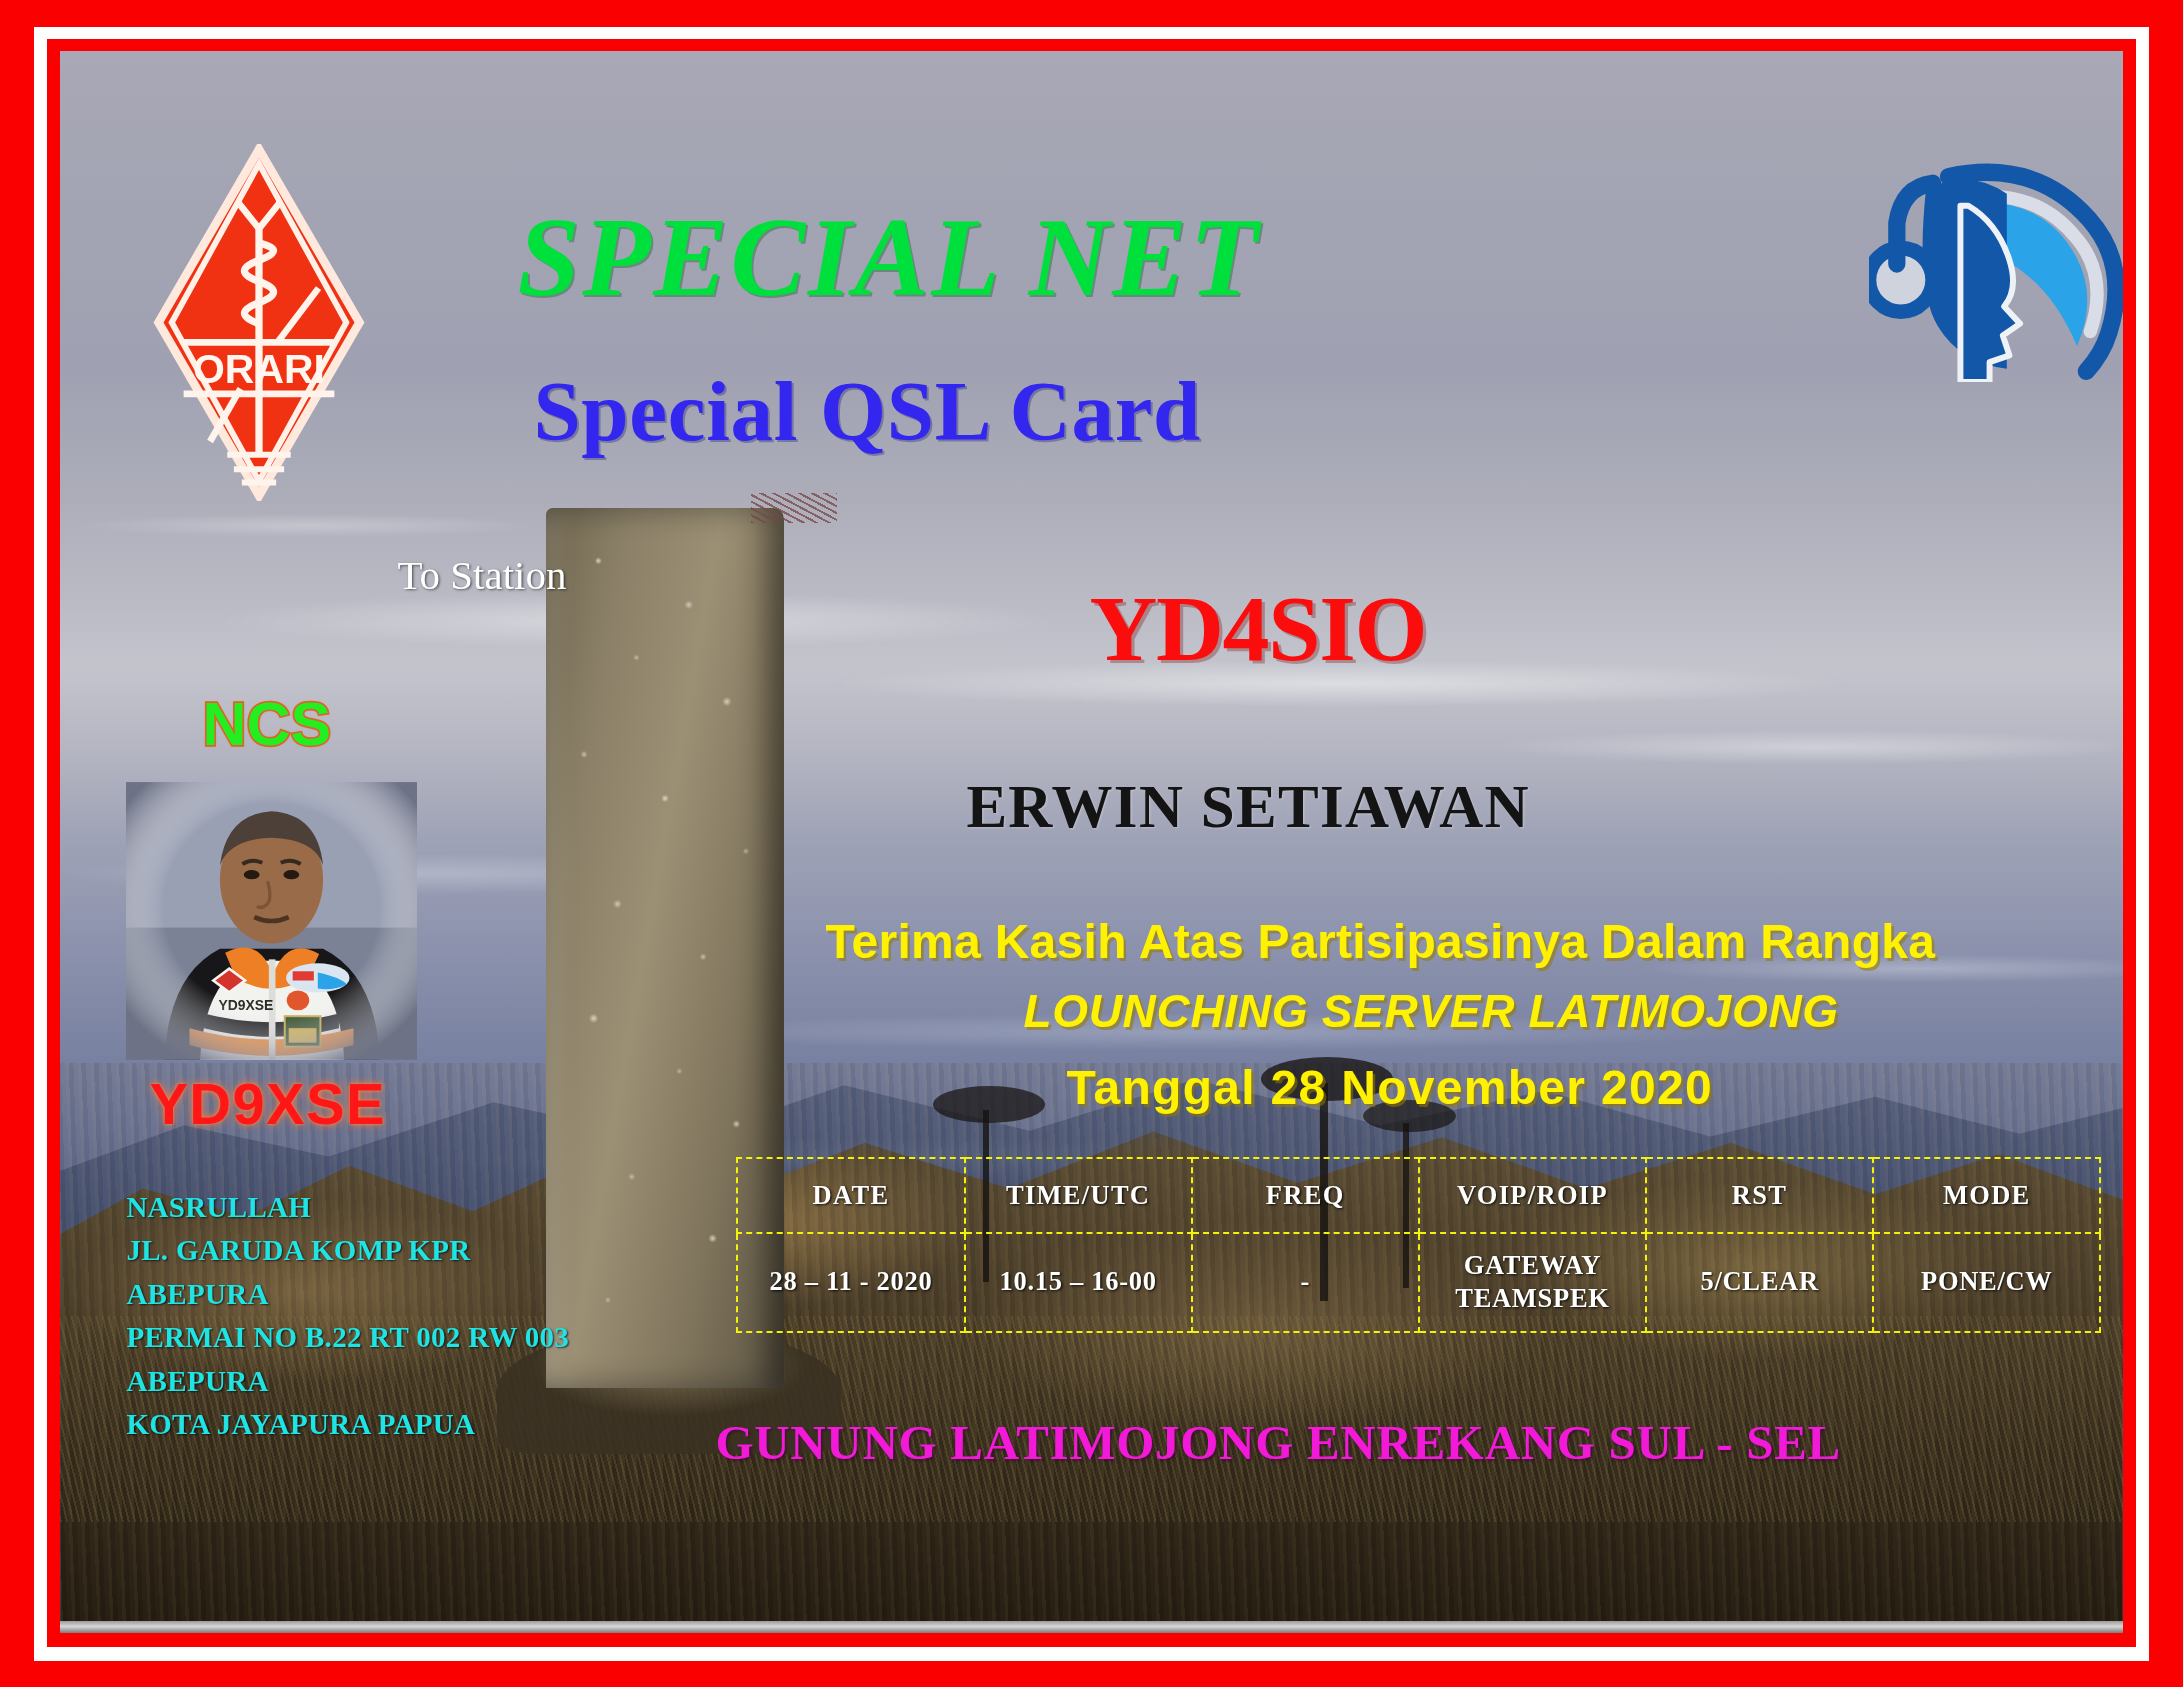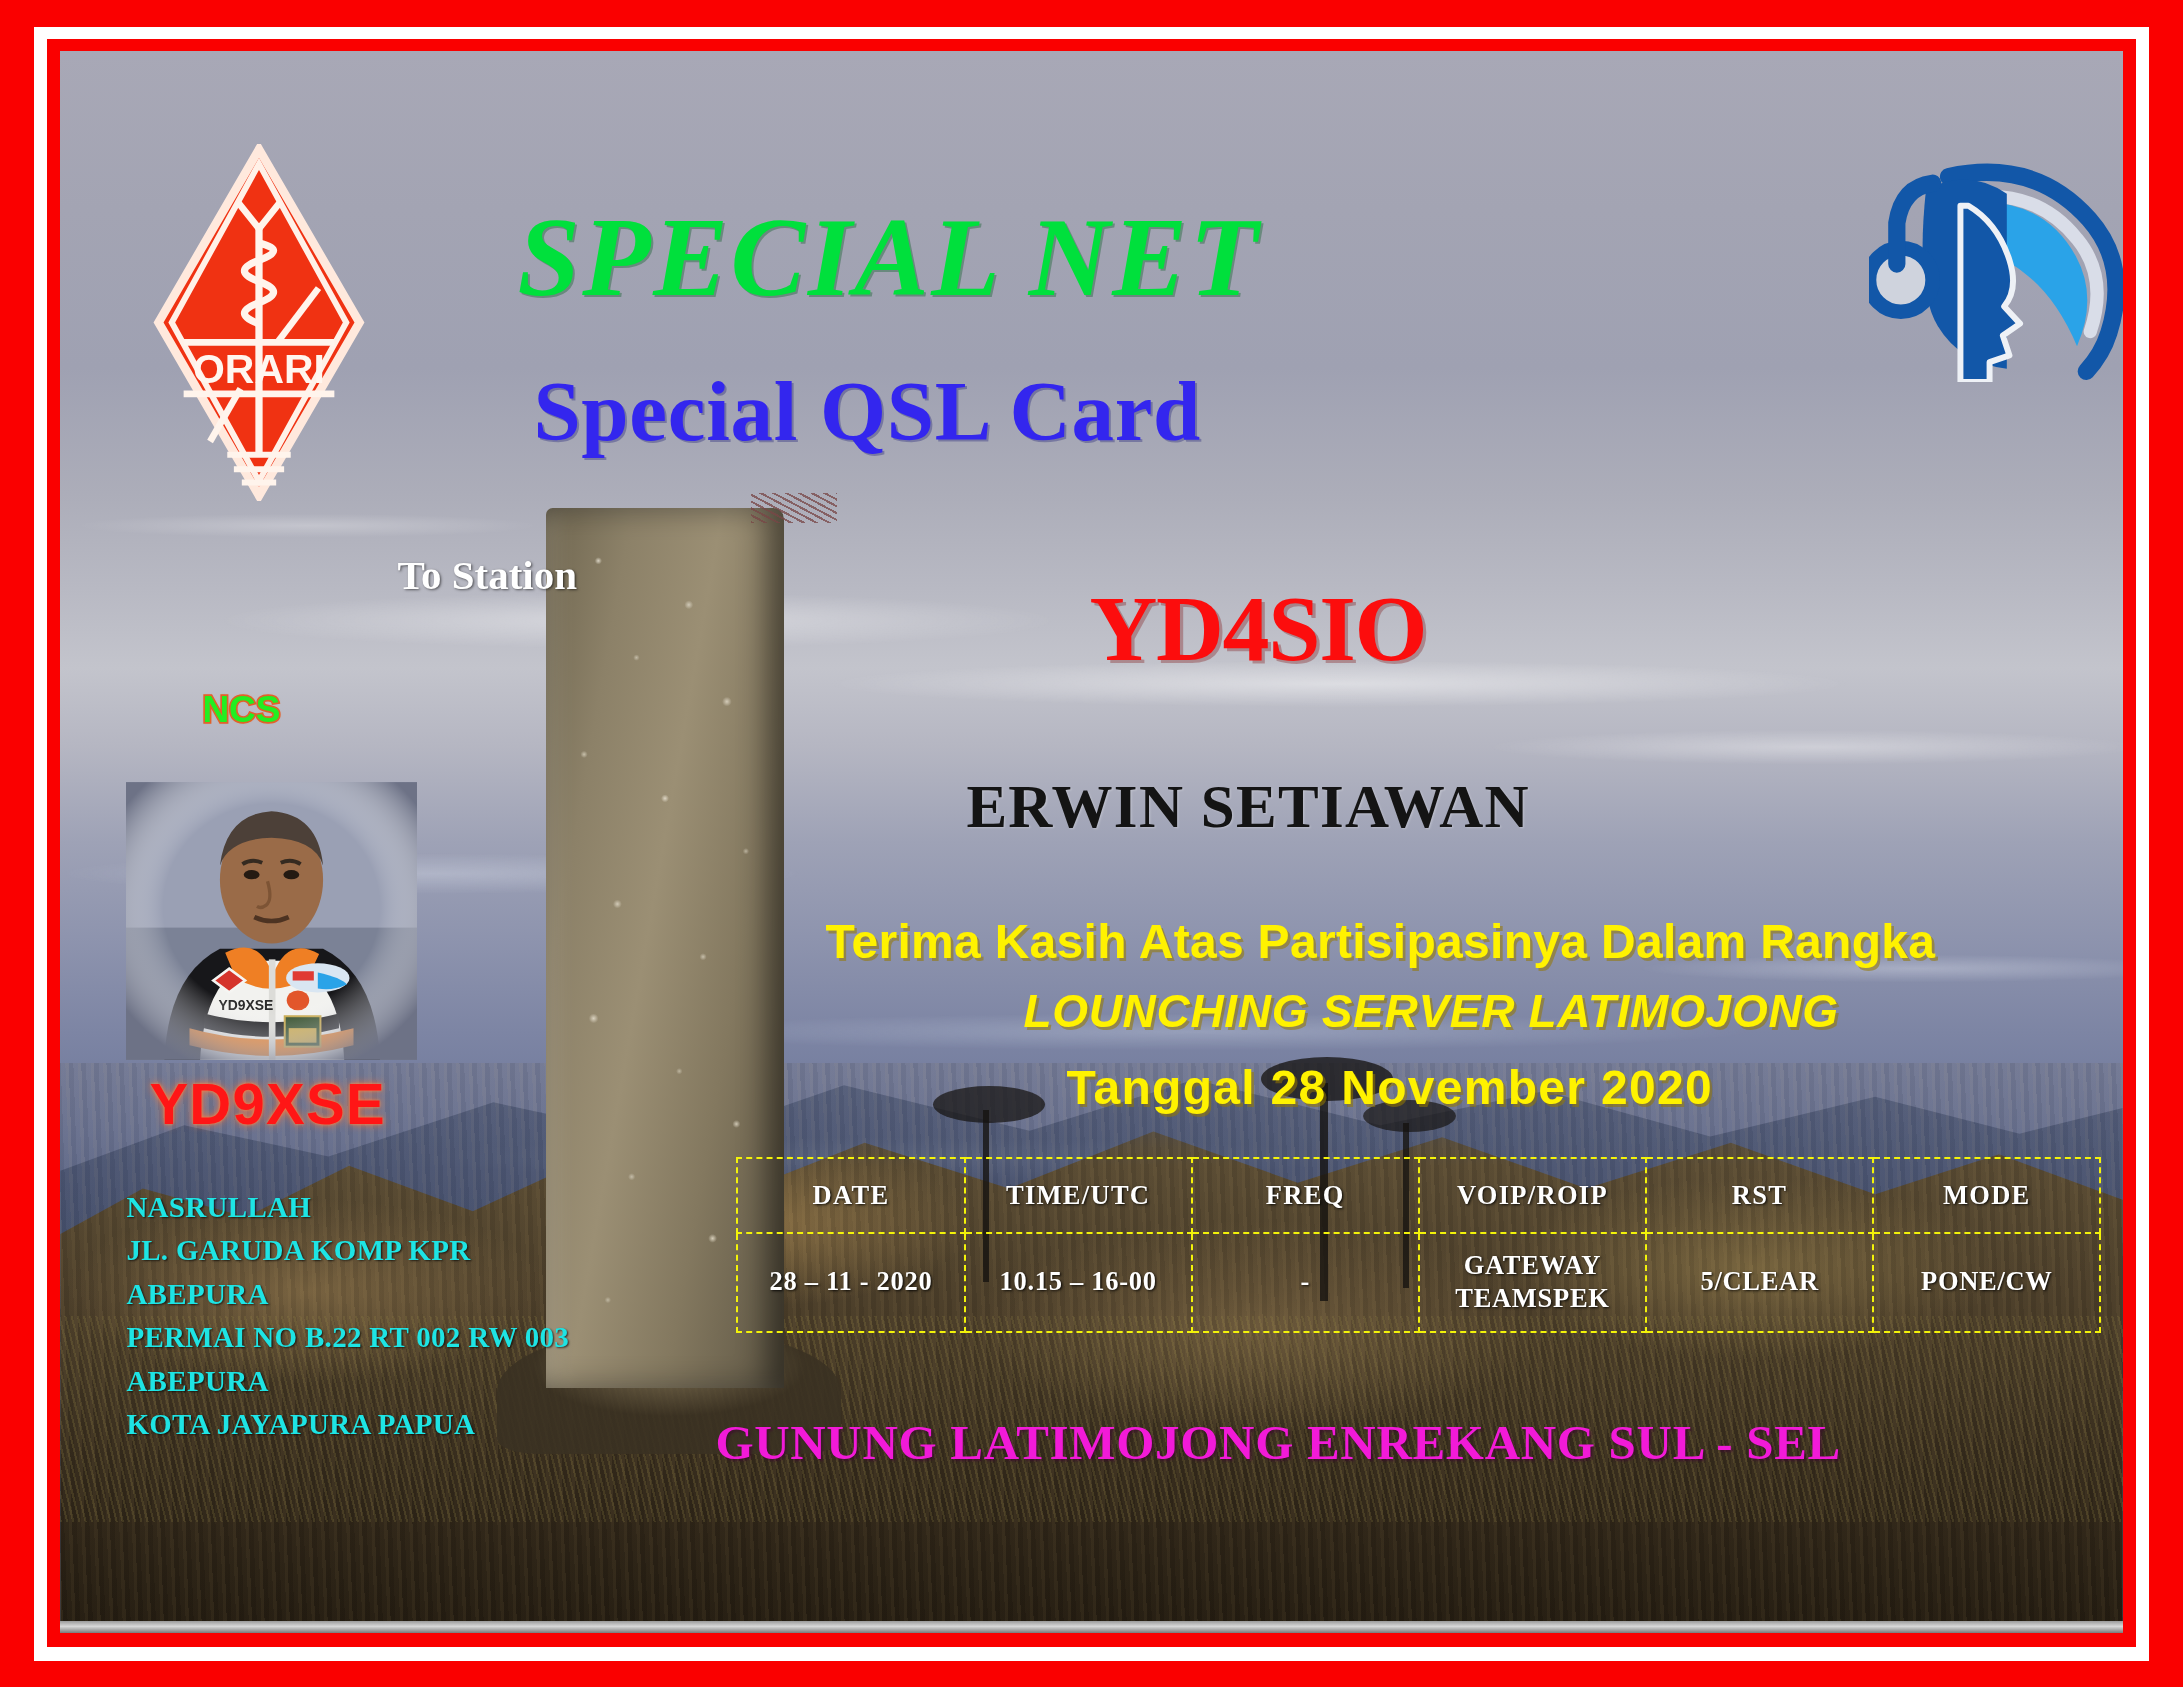--- a/index.html
+++ b/index.html
@@ -101,23 +101,23 @@
   
   #netlogo{position:absolute;left:1809px;top:99px;width:265px;height:232px;}
 
   
   .tl{position:absolute;white-space:nowrap;}
   #title-special-net{left:457px;top:142px;font-size:112px;font-weight:bold;font-style:italic;
       color:#00e03c;letter-spacing:2.6px;
       text-shadow:2px 2px 0 rgba(0,90,30,.35);}
   #title-qsl{left:473px;top:311px;font-size:85px;font-weight:bold;color:#3326ee;
       letter-spacing:0.7px;text-shadow:2px 2px 0 rgba(10,10,110,.30);}
-  #to-station{left:337px;top:500px;font-size:41px;font-weight:bold;color:#ffffff;
+  #to-station{left:337px;top:500px;font-size:41px;font-weight:normal;color:#ffffff;
       text-shadow:1.3px 1.3px 2.6px rgba(0,0,0,.55);}
-  #ncs{left:142px;top:638px;font-size:37px;font-weight:bold;color:#22ee22;
+  #ncs{left:142px;top:638px;font-size:61px;font-weight:bold;color:#22ee22;
       font-family:"Liberation Sans",sans-serif;
       -webkit-text-stroke:3.3px #e2622a;paint-order:stroke fill;
       text-shadow:0 0 2.6px rgba(226,98,42,.9);}
   #callsign-left{left:89px;top:1019px;font-size:58px;font-weight:bold;color:#ff1616;
       font-family:"Liberation Sans",sans-serif;letter-spacing:1.3px;
       text-shadow:0 0 8px rgba(255,120,60,.95),0 0 2.6px rgba(255,160,80,.9);}
   #callsign-main{left:1029px;top:523px;font-size:94px;font-weight:bold;color:#fc0d0d;
       letter-spacing:-1.3px;text-shadow:3.3px 2.6px 0 rgba(120,0,0,.30);}
   #op-name{left:906px;top:721px;font-size:61px;font-weight:bold;color:#141414;
       letter-spacing:1.3px;text-shadow:1.3px 1.3px 2px rgba(255,255,255,.25);}

